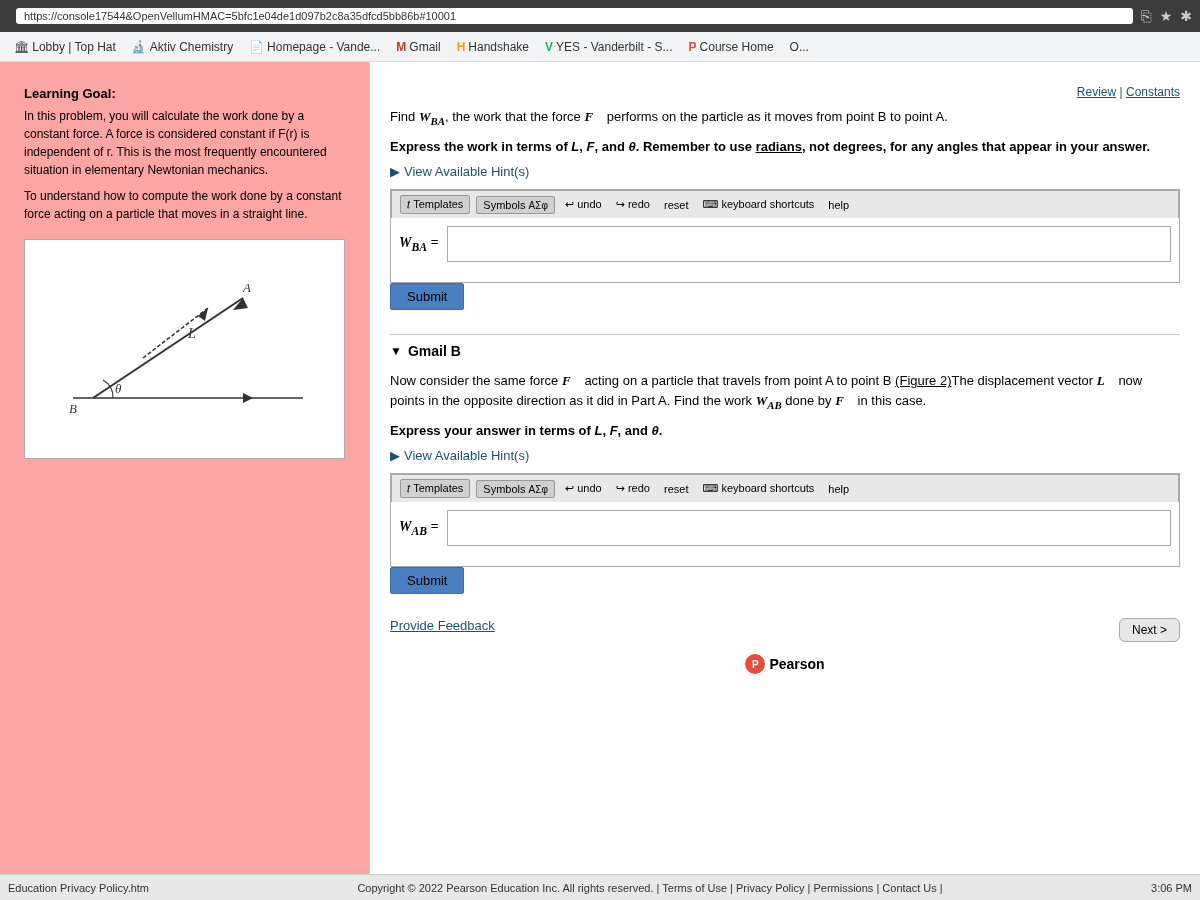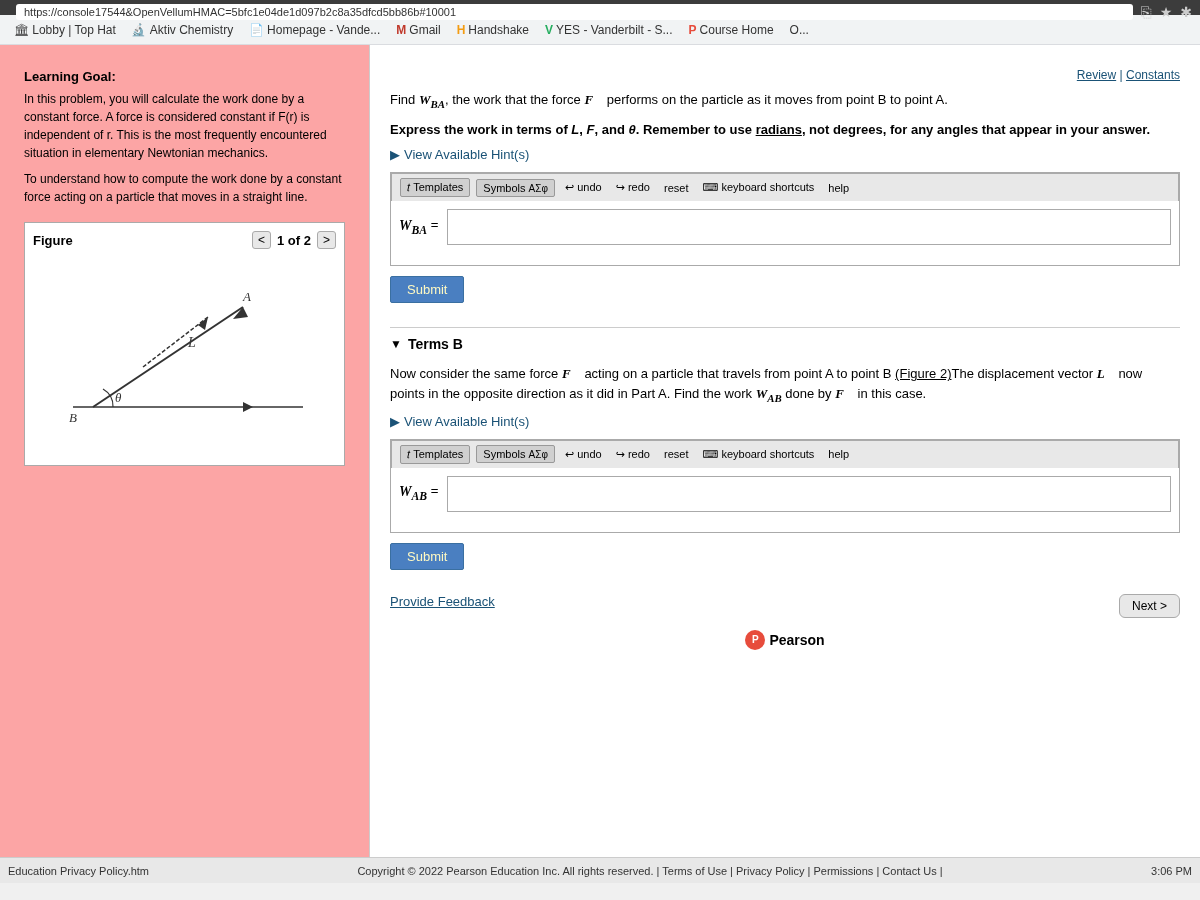--- a/index.html
+++ b/index.html
@@ -3,22 +3,22 @@
   <meta charset="utf-8">
   <style>
     * { box-sizing: border-box; margin: 0; padding: 0; }
     body { font-family: Arial, sans-serif; font-size: 13px; background: #f0f0f0; width: 1200px; height: 900px; overflow: hidden; }
 
     
     .browser-bar {
       background: #3c3c3c;
       padding: 4px 8px;
       display: flex;
-      align-items: flex-start;
-      height: 15px;
+      align-items: center;
+      height: 32px;
     }
     .browser-url {
       background: #fff;
       border-radius: 3px;
       padding: 2px 8px;
       font-size: 11px;
       color: #333;
       flex: 1;
       margin: 0 8px;
       white-space: nowrap;
@@ -199,26 +199,26 @@
       flex: 1;
       height: 36px;
       border: 1px solid #aaa;
       background: #fff;
       padding: 4px 8px;
       font-size: 13px;
     }
 
     .math-editor-container {
       border: 1px solid #aaa;
-      margin-bottom: 10px;
+      margin-bottom: 0;
     }
 
     .submit-btn {
       background: #4a7fc1;
-      color: #fef9c3;
+      color: #000000;
       border: 1px solid #3a6fa1;
       padding: 5px 16px;
       cursor: pointer;
       font-size: 13px;
       border-radius: 2px;
       margin-bottom: 16px;
     }
 
     .part-header {
       display: flex;
@@ -340,28 +340,20 @@
 </div>
 
 <div class="main-content">
 
   <div class="sidebar">
     <h3>Learning Goal:</h3>
     <p>In this problem, you will calculate the work done by a constant force. A force is considered constant if F(r) is independent of r. This is the most frequently encountered situation in elementary Newtonian mechanics.</p>
     <p>To understand how to compute the work done by a constant force acting on a particle that moves in a straight line.</p>
 
     <div class="figure-area">
-      <div class="figure-header">
-        <span>Figure</span>
-        <div class="figure-nav">
-          <button class="figure-nav-btn">&lt;</button>
-          <span>1 of 2</span>
-          <button class="figure-nav-btn">&gt;</button>
-        </div>
-      </div>
 
       <div class="figure-canvas">
         <svg width="320" height="190" viewBox="0 0 320 190">
 
           <line x1="40" y1="150" x2="270" y2="150" stroke="#333" stroke-width="1.5"></line>
 
           <line x1="60" y1="150" x2="210" y2="50" stroke="#333" stroke-width="2"></line>
 
           <polygon points="210,50 200,62 215,60" fill="#333"></polygon>
 
@@ -430,25 +422,28 @@
       </div>
     </div>
 
     <button class="submit-btn">Submit</button>
 
     <hr class="divider">
 
     
     <div class="part-header">
       <span class="part-chevron">▼</span>
-      <span>Terms B</span>
+      <span>Gmail B</span>
     </div>
 
     <div class="problem-text">
       Now consider the same force <span class="math-render"><i>F⃗</i></span> acting on a particle that travels from point A to point B <span style="text-decoration:underline;">(Figure 2)</span>The displacement vector <span class="math-render"><i>L⃗</i></span> now points in the opposite direction as it did in Part A. Find the work <span class="math-render"><i>W</i><sub>AB</sub></span> done by <span class="math-render"><i>F⃗</i></span> in this case.
+    </div>
+    <div class="problem-text">
+      <strong>Express your answer in terms of <i>L</i>, <i>F</i>, and <i>θ</i>.</strong>
     </div>
 
     
     <div class="hint-toggle">
       <span>▶</span>
       <span>View Available Hint(s)</span>
     </div>
 
     
     <div class="math-editor-container">

